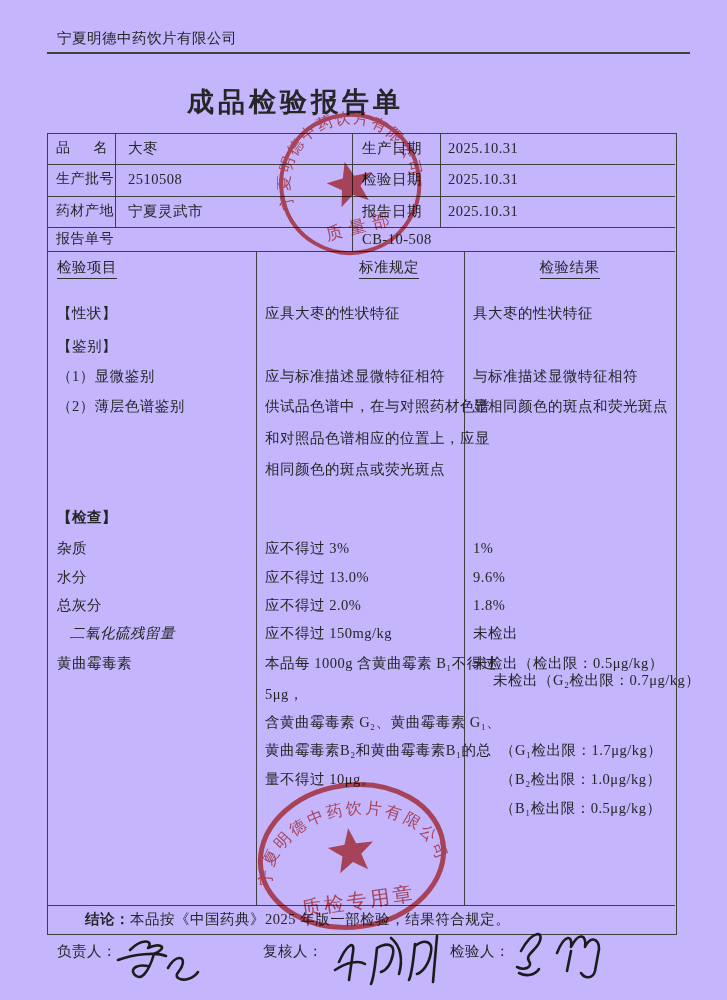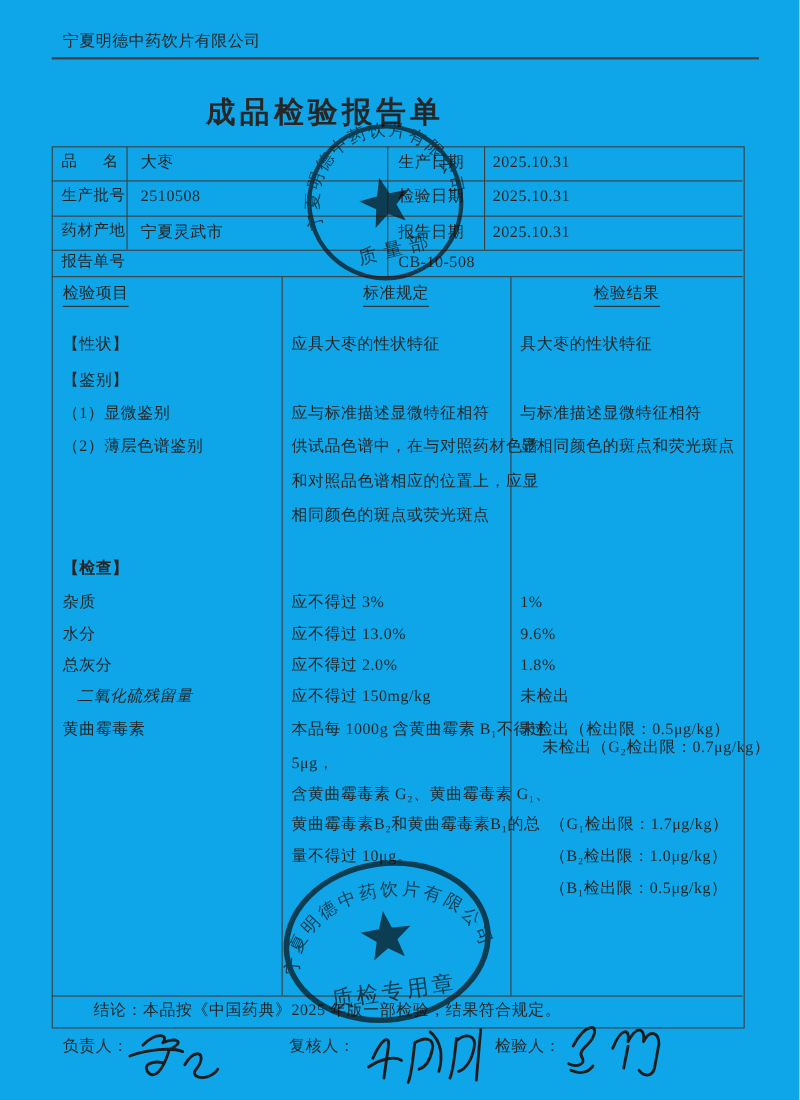--- a/index.html
+++ b/index.html
@@ -1,29 +1,29 @@
 <!DOCTYPE html>
 <html><head>
 <meta charset="utf-8">
 <style>
   html,body{margin:0;padding:0;background:#fff;}
   .page{
-    position:relative;width:727px;height:1000px;background:#0ea5e9;overflow:hidden;
+    position:relative;width:727px;height:1000px;background:#c4b5fd;overflow:hidden;
     font-family:"Liberation Serif","DejaVu Serif",serif;color:#262626;
   }
   .abs{position:absolute;white-space:nowrap;}
   .txt{font-size:14.5px;letter-spacing:.5px;line-height:1.15;}
   .hline,.vline{position:absolute;background:#3f3f3f;}
   .hline{height:1px;}
   .vline{width:1px;}
   .tableframe{position:absolute;border:1.5px solid #3f3f3f;}
   .colhead{border-bottom:1px solid #2f2f2f;padding-bottom:2px;display:inline-block;}
   .center{text-align:center;}
   .spreadlabel{text-align:justify;text-align-last:justify;}
-  .bold{font-weight:normal;text-align:right;}
+  .bold{font-weight:bold;text-align:right;}
   .title{font-size:27px;font-weight:bold;letter-spacing:4px;}
   .stamp{position:absolute;mix-blend-mode:multiply;opacity:.85;}
   .sig{position:absolute;}
   .sig path{fill:none;stroke:#1c1c1c;stroke-width:2.6;stroke-linecap:round;stroke-linejoin:round;}
 </style>
 </head>
 <body>
 
 <div class="page">
 
@@ -58,21 +58,21 @@
 
   <div class="abs txt" style="left:56px;top:203px;font-size:14px;">药材产地</div>
   <div class="abs txt" style="left:128px;top:203px;">宁夏灵武市</div>
   <div class="abs txt" style="left:362px;top:203px;">报告日期</div>
   <div class="abs txt" style="left:448px;top:203px;">2025.10.31</div>
 
   <div class="abs txt" style="left:56px;top:231px;font-size:14px;">报告单号</div>
   <div class="abs txt" style="left:362px;top:231px;">CB-10-508</div>
 
   <div class="abs txt" style="left:57px;top:259px;"><span class="colhead">检验项目</span></div>
-  <div class="abs txt center" style="left:256px;top:259px;width:208px;"><span class="colhead">标准规定</span></div>
+  <div class="abs txt center" style="left:256px;top:259px;width:208px;padding-left:29px;"><span class="colhead">标准规定</span></div>
   <div class="abs txt center" style="left:464px;top:259px;width:211px;"><span class="colhead">检验结果</span></div>
 
   <div class="abs txt" style="left:57px;top:305px;">【性状】</div>
   <div class="abs txt" style="left:57px;top:338px;">【鉴别】</div>
   <div class="abs txt" style="left:57px;top:368px;">（1）显微鉴别</div>
   <div class="abs txt" style="left:57px;top:398px;">（2）薄层色谱鉴别</div>
   <div class="abs txt" style="left:57px;top:509px;font-weight:bold;">【检查】</div>
   <div class="abs txt" style="left:57px;top:540px;">杂质</div>
   <div class="abs txt" style="left:57px;top:569px;">水分</div>
   <div class="abs txt" style="left:57px;top:597px;">总灰分</div>

